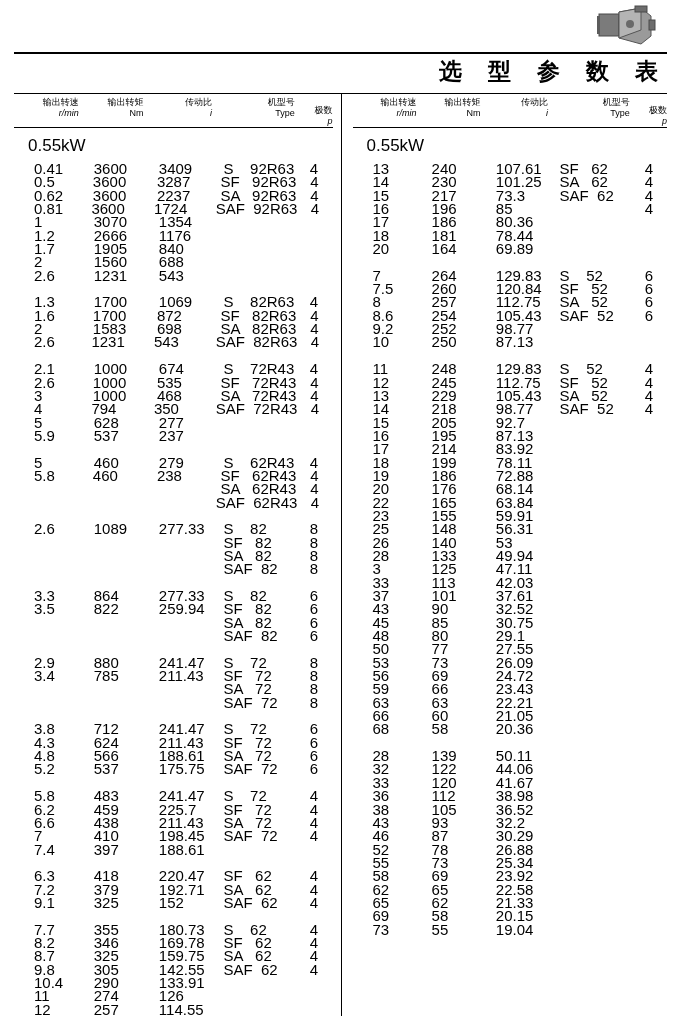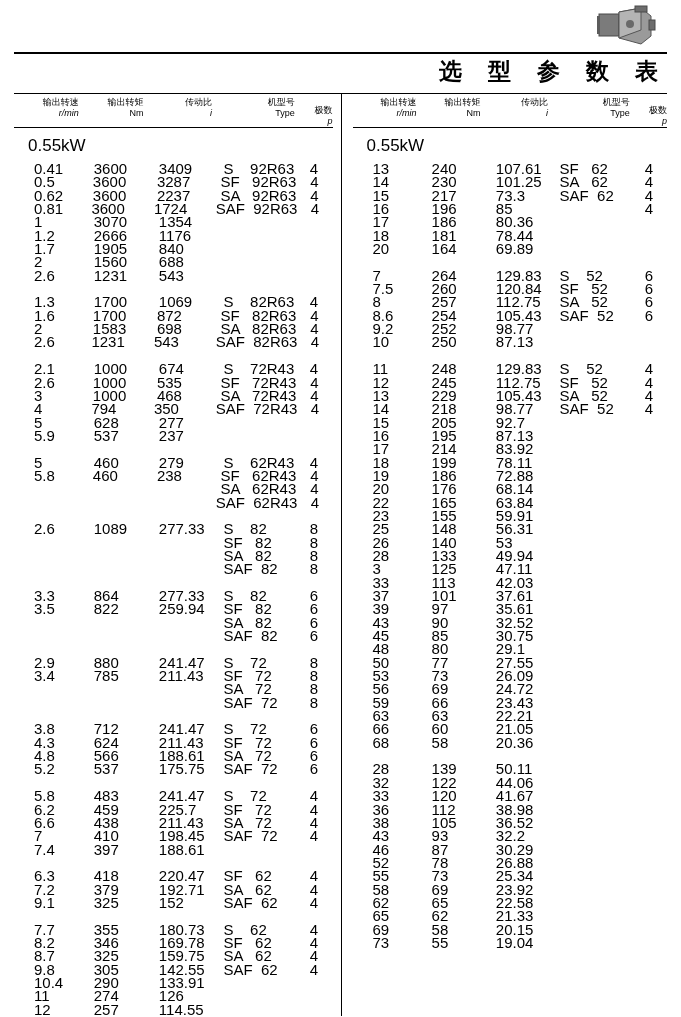--- a/index.html
+++ b/index.html
@@ -295,21 +295,20 @@
           <div class="row"><span class="v1">19</span><span class="v2">186</span><span class="v3">72.88</span><span class="v4"></span><span class="v5"></span></div>
           <div class="row"><span class="v1">20</span><span class="v2">176</span><span class="v3">68.14</span><span class="v4"></span><span class="v5"></span></div>
           <div class="row"><span class="v1">22</span><span class="v2">165</span><span class="v3">63.84</span><span class="v4"></span><span class="v5"></span></div>
           <div class="row"><span class="v1">23</span><span class="v2">155</span><span class="v3">59.91</span><span class="v4"></span><span class="v5"></span></div>
           <div class="row"><span class="v1">25</span><span class="v2">148</span><span class="v3">56.31</span><span class="v4"></span><span class="v5"></span></div>
           <div class="row"><span class="v1">26</span><span class="v2">140</span><span class="v3">53</span><span class="v4"></span><span class="v5"></span></div>
           <div class="row"><span class="v1">28</span><span class="v2">133</span><span class="v3">49.94</span><span class="v4"></span><span class="v5"></span></div>
           <div class="row"><span class="v1">3</span><span class="v2">125</span><span class="v3">47.11</span><span class="v4"></span><span class="v5"></span></div>
           <div class="row"><span class="v1">33</span><span class="v2">113</span><span class="v3">42.03</span><span class="v4"></span><span class="v5"></span></div>
           <div class="row"><span class="v1">37</span><span class="v2">101</span><span class="v3">37.61</span><span class="v4"></span><span class="v5"></span></div>
-          <div class="row"><span class="v1">39</span><span class="v2">97</span><span class="v3">35.61</span><span class="v4"></span><span class="v5"></span></div>
           <div class="row"><span class="v1">43</span><span class="v2">90</span><span class="v3">32.52</span><span class="v4"></span><span class="v5"></span></div>
           <div class="row"><span class="v1">45</span><span class="v2">85</span><span class="v3">30.75</span><span class="v4"></span><span class="v5"></span></div>
           <div class="row"><span class="v1">48</span><span class="v2">80</span><span class="v3">29.1</span><span class="v4"></span><span class="v5"></span></div>
           <div class="row"><span class="v1">50</span><span class="v2">77</span><span class="v3">27.55</span><span class="v4"></span><span class="v5"></span></div>
           <div class="row"><span class="v1">53</span><span class="v2">73</span><span class="v3">26.09</span><span class="v4"></span><span class="v5"></span></div>
           <div class="row"><span class="v1">56</span><span class="v2">69</span><span class="v3">24.72</span><span class="v4"></span><span class="v5"></span></div>
           <div class="row"><span class="v1">59</span><span class="v2">66</span><span class="v3">23.43</span><span class="v4"></span><span class="v5"></span></div>
           <div class="row"><span class="v1">63</span><span class="v2">63</span><span class="v3">22.21</span><span class="v4"></span><span class="v5"></span></div>
           <div class="row"><span class="v1">66</span><span class="v2">60</span><span class="v3">21.05</span><span class="v4"></span><span class="v5"></span></div>
           <div class="row"><span class="v1">68</span><span class="v2">58</span><span class="v3">20.36</span><span class="v4"></span><span class="v5"></span></div>

